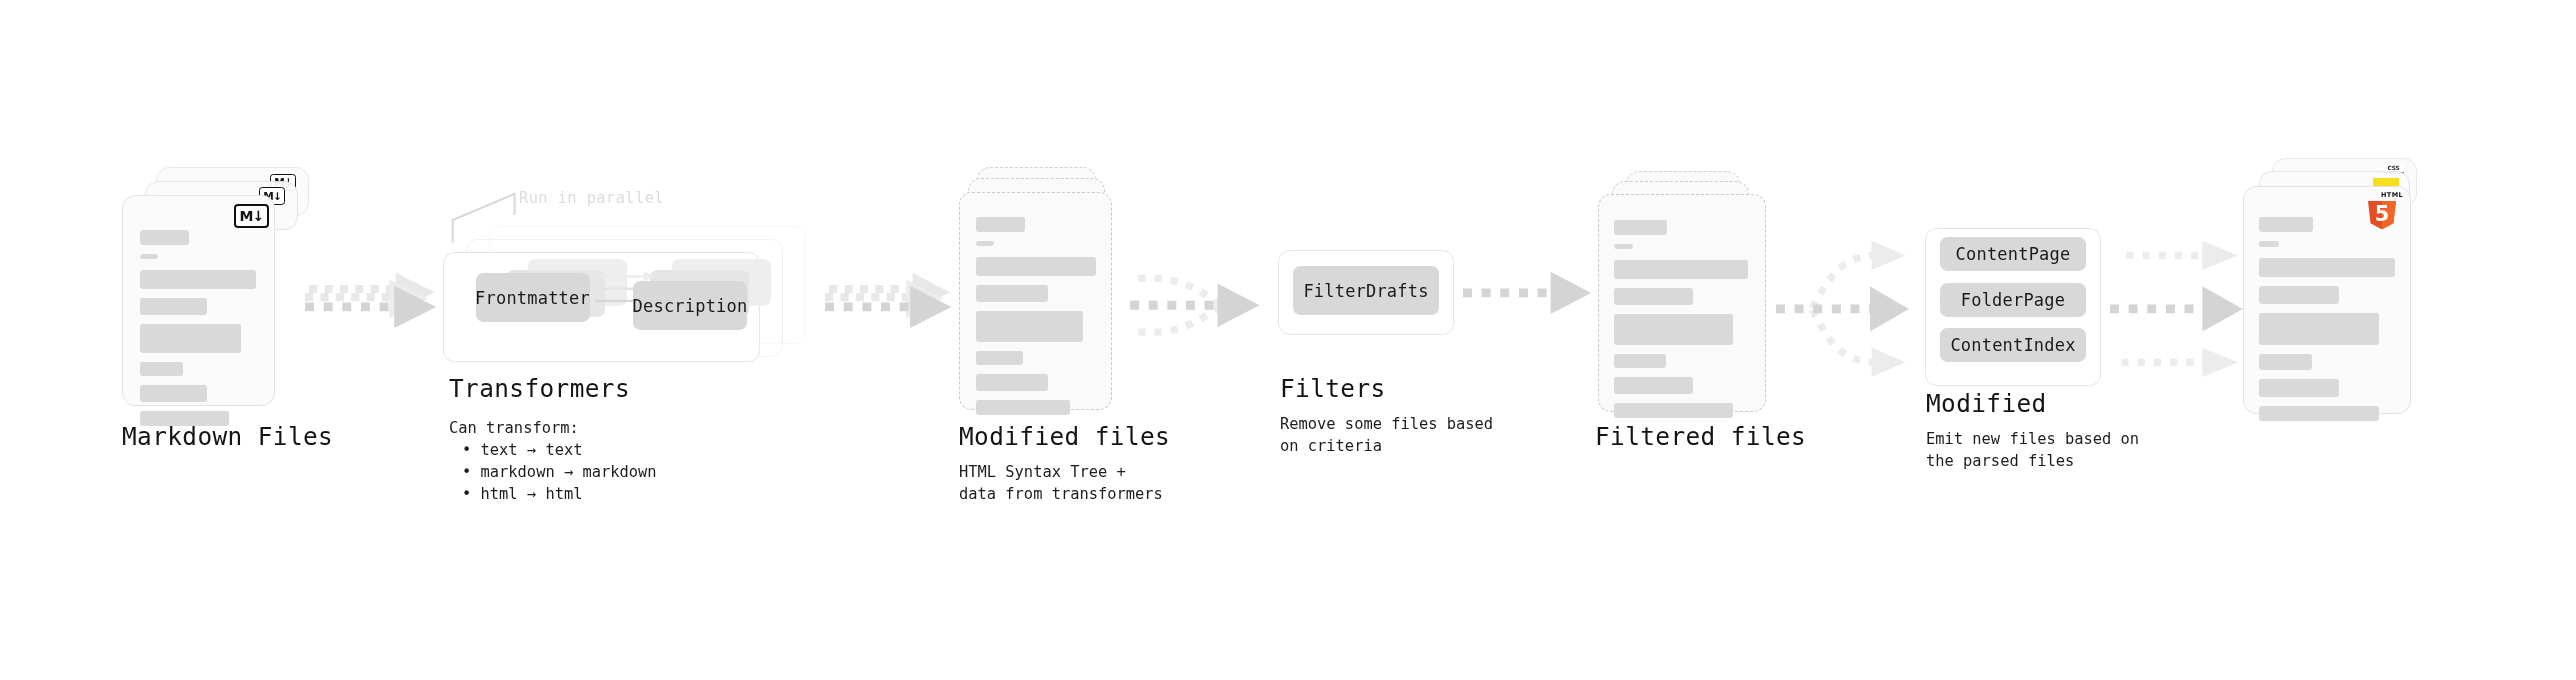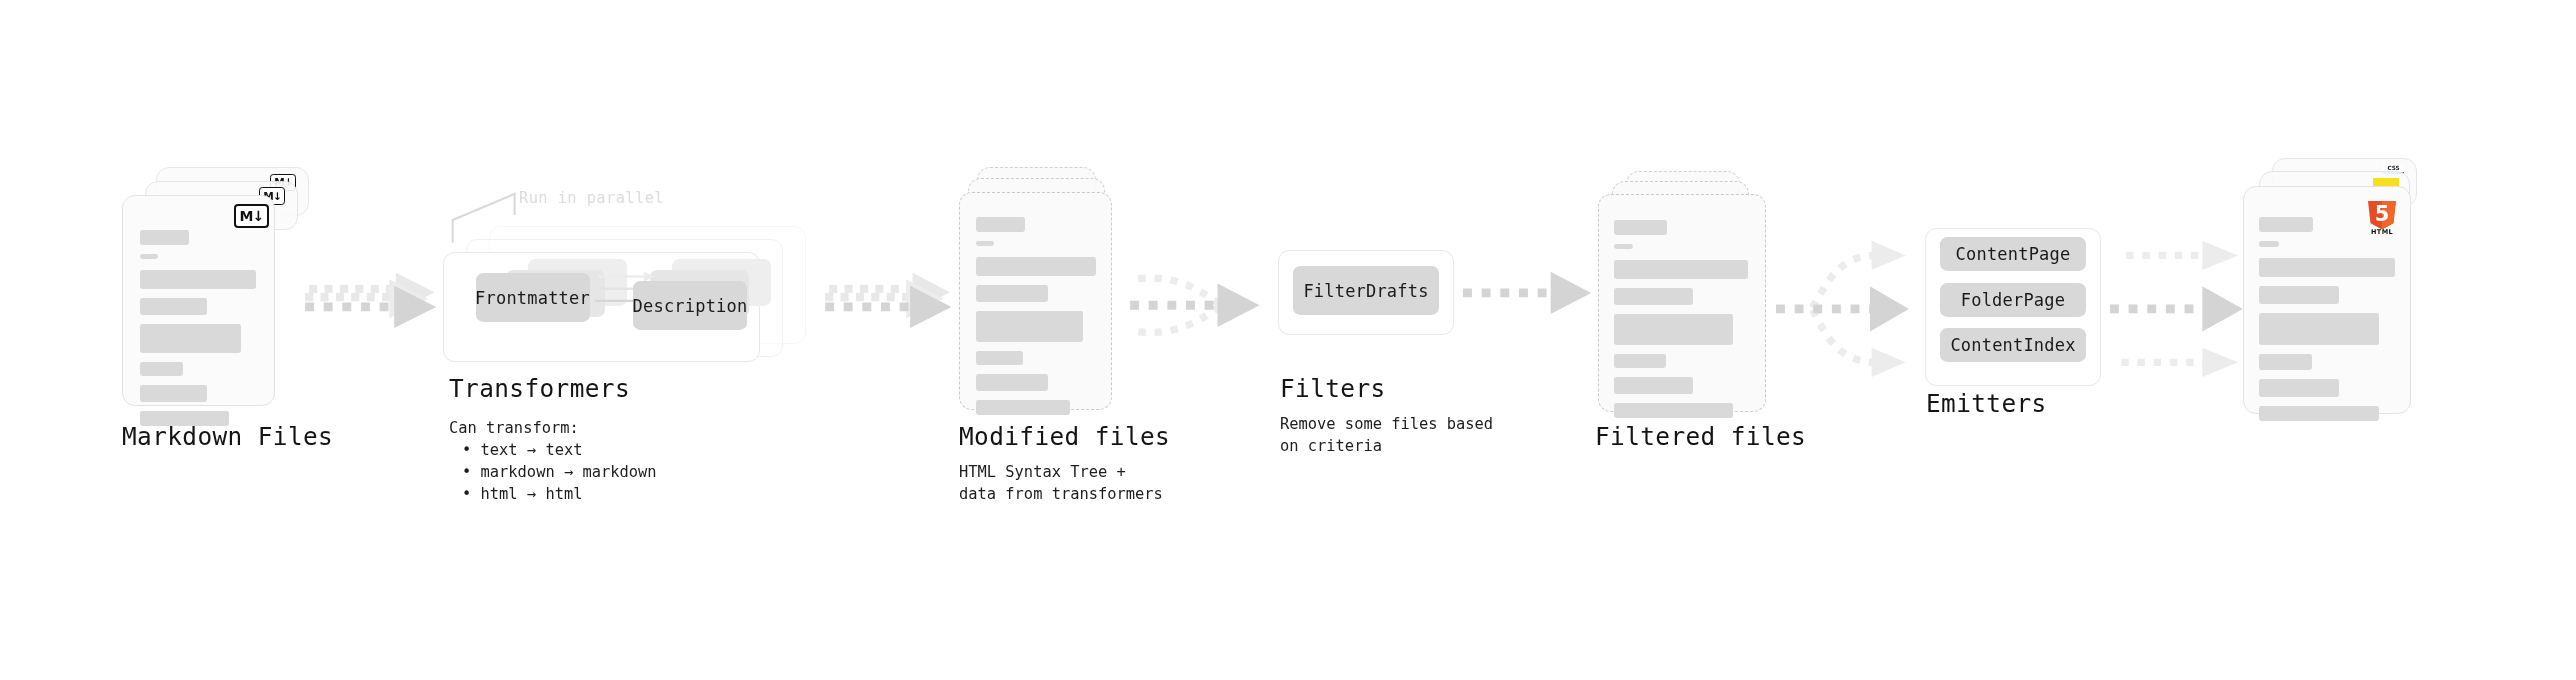--- a/index.html
+++ b/index.html
@@ -54,23 +54,23 @@
   .css-badge .t{
     font-family:"DejaVu Sans","Liberation Sans",sans-serif;
     font-size:5.7px;font-weight:bold;color:#222;line-height:6.5px;
   }
   .css-badge .u{width:21px;height:2.4px;background:#2965f1;margin-top:0.8px;}
   .js-badge{width:26px;height:16.3px;background:#f7df1e;}
   .html5{
     width:28px;height:37px;position:relative;
   }
   .html5 .lbl{
-    position:absolute;top:0;left:0;width:28px;text-align:center;
+    position:absolute;top:0;left:10px;width:28px;text-align:center;
     font-family:"DejaVu Sans","Liberation Sans",sans-serif;
-    font-size:6.5px;font-weight:bold;color:#111;letter-spacing:0.4px;line-height:7.3px;margin-top:37px;
+    font-size:6.5px;font-weight:bold;color:#111;letter-spacing:0.4px;line-height:7.3px;
   }
   .html5 .shield{
     position:absolute;top:9px;left:0;width:28px;height:28.4px;
     background:#e44d26;
     clip-path:polygon(0% 0%,100% 0%,91% 78%,50% 100%,9% 78%);
   }
   .html5 .shield:after{
     content:"";position:absolute;top:0;right:0;width:50%;height:100%;
     background:#f16529;
     clip-path:polygon(0% 0%,100% 0%,82% 78%,0% 100%);
@@ -310,21 +310,23 @@
     </g>
     <polygon points="116,70 164,98 116,126" fill="#d4d4d4"></polygon>
   </svg>
 
   <div class="panel" style="left:1925px;top:228px;width:176px;height:158px;"></div>
   <div class="chip" style="left:1940px;top:237px;width:146px;height:34px;">ContentPage</div>
   <div class="chip" style="left:1940px;top:283px;width:146px;height:34px;">FolderPage</div>
   <div class="chip" style="left:1940px;top:328px;width:146px;height:34px;">ContentIndex</div>
 
   <div class="caption" style="left:1926px;top:390px;">
-    <div class="cap-title">Emitters</div>
+    <div class="cap-title">Modified</div>
+    <div class="cap-sub" style="margin-top:9.8px;">Emit new files based on
+the parsed files</div>
   </div>
 
   <svg style="left:2110px;top:229px;" width="158" height="163" viewBox="0 0 195 200">
     <g stroke="#ececec" stroke-width="9" stroke-dasharray="9 11" fill="none">
       <line x1="20" y1="32" x2="118" y2="32"></line>
       <line x1="14" y1="164" x2="118" y2="164"></line>
     </g>
     <polygon points="114,14 158,32 114,50" fill="#ececec"></polygon>
     <polygon points="114,146 158,164 114,182" fill="#ececec"></polygon>
     <g stroke="#d4d4d4" stroke-width="11" stroke-dasharray="11 12" fill="none">

